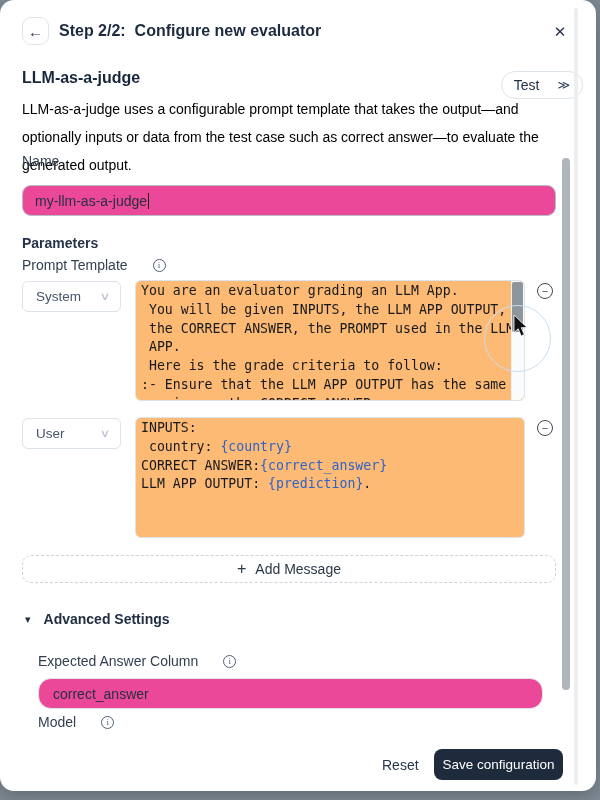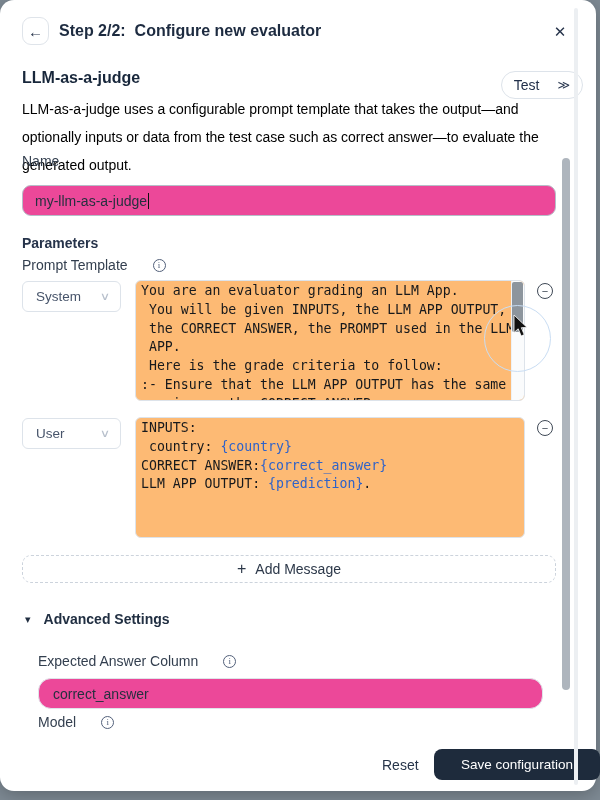--- a/index.html
+++ b/index.html
@@ -129,21 +129,21 @@
   }
   .model-row { left:38px; top:714px; }
 
   
   .reset-btn {
     position:absolute; left:374px; top:753px; padding:4px 8px;
     font-size:14px; color:#27354a; background:none; border:none; cursor:pointer;
     font-family:inherit;
   }
   .save-btn {
-    position:absolute; left:434px; top:749px; width:166px; height:31px;
+    position:absolute; left:434px; top:749px; width:129px; height:31px;
     background:#1e2b3c; color:#fff; border:none; border-radius:8px;
     font-size:13.5px; font-weight:500; cursor:pointer; font-family:inherit;text-align:center;
   }
 
   
   .modal-scroll-track {
     position:absolute; left:574px; top:8px; width:4px; height:777px;
     background:#eceff2; border-radius:2px;
   }
   .modal-scroll-thumb {

